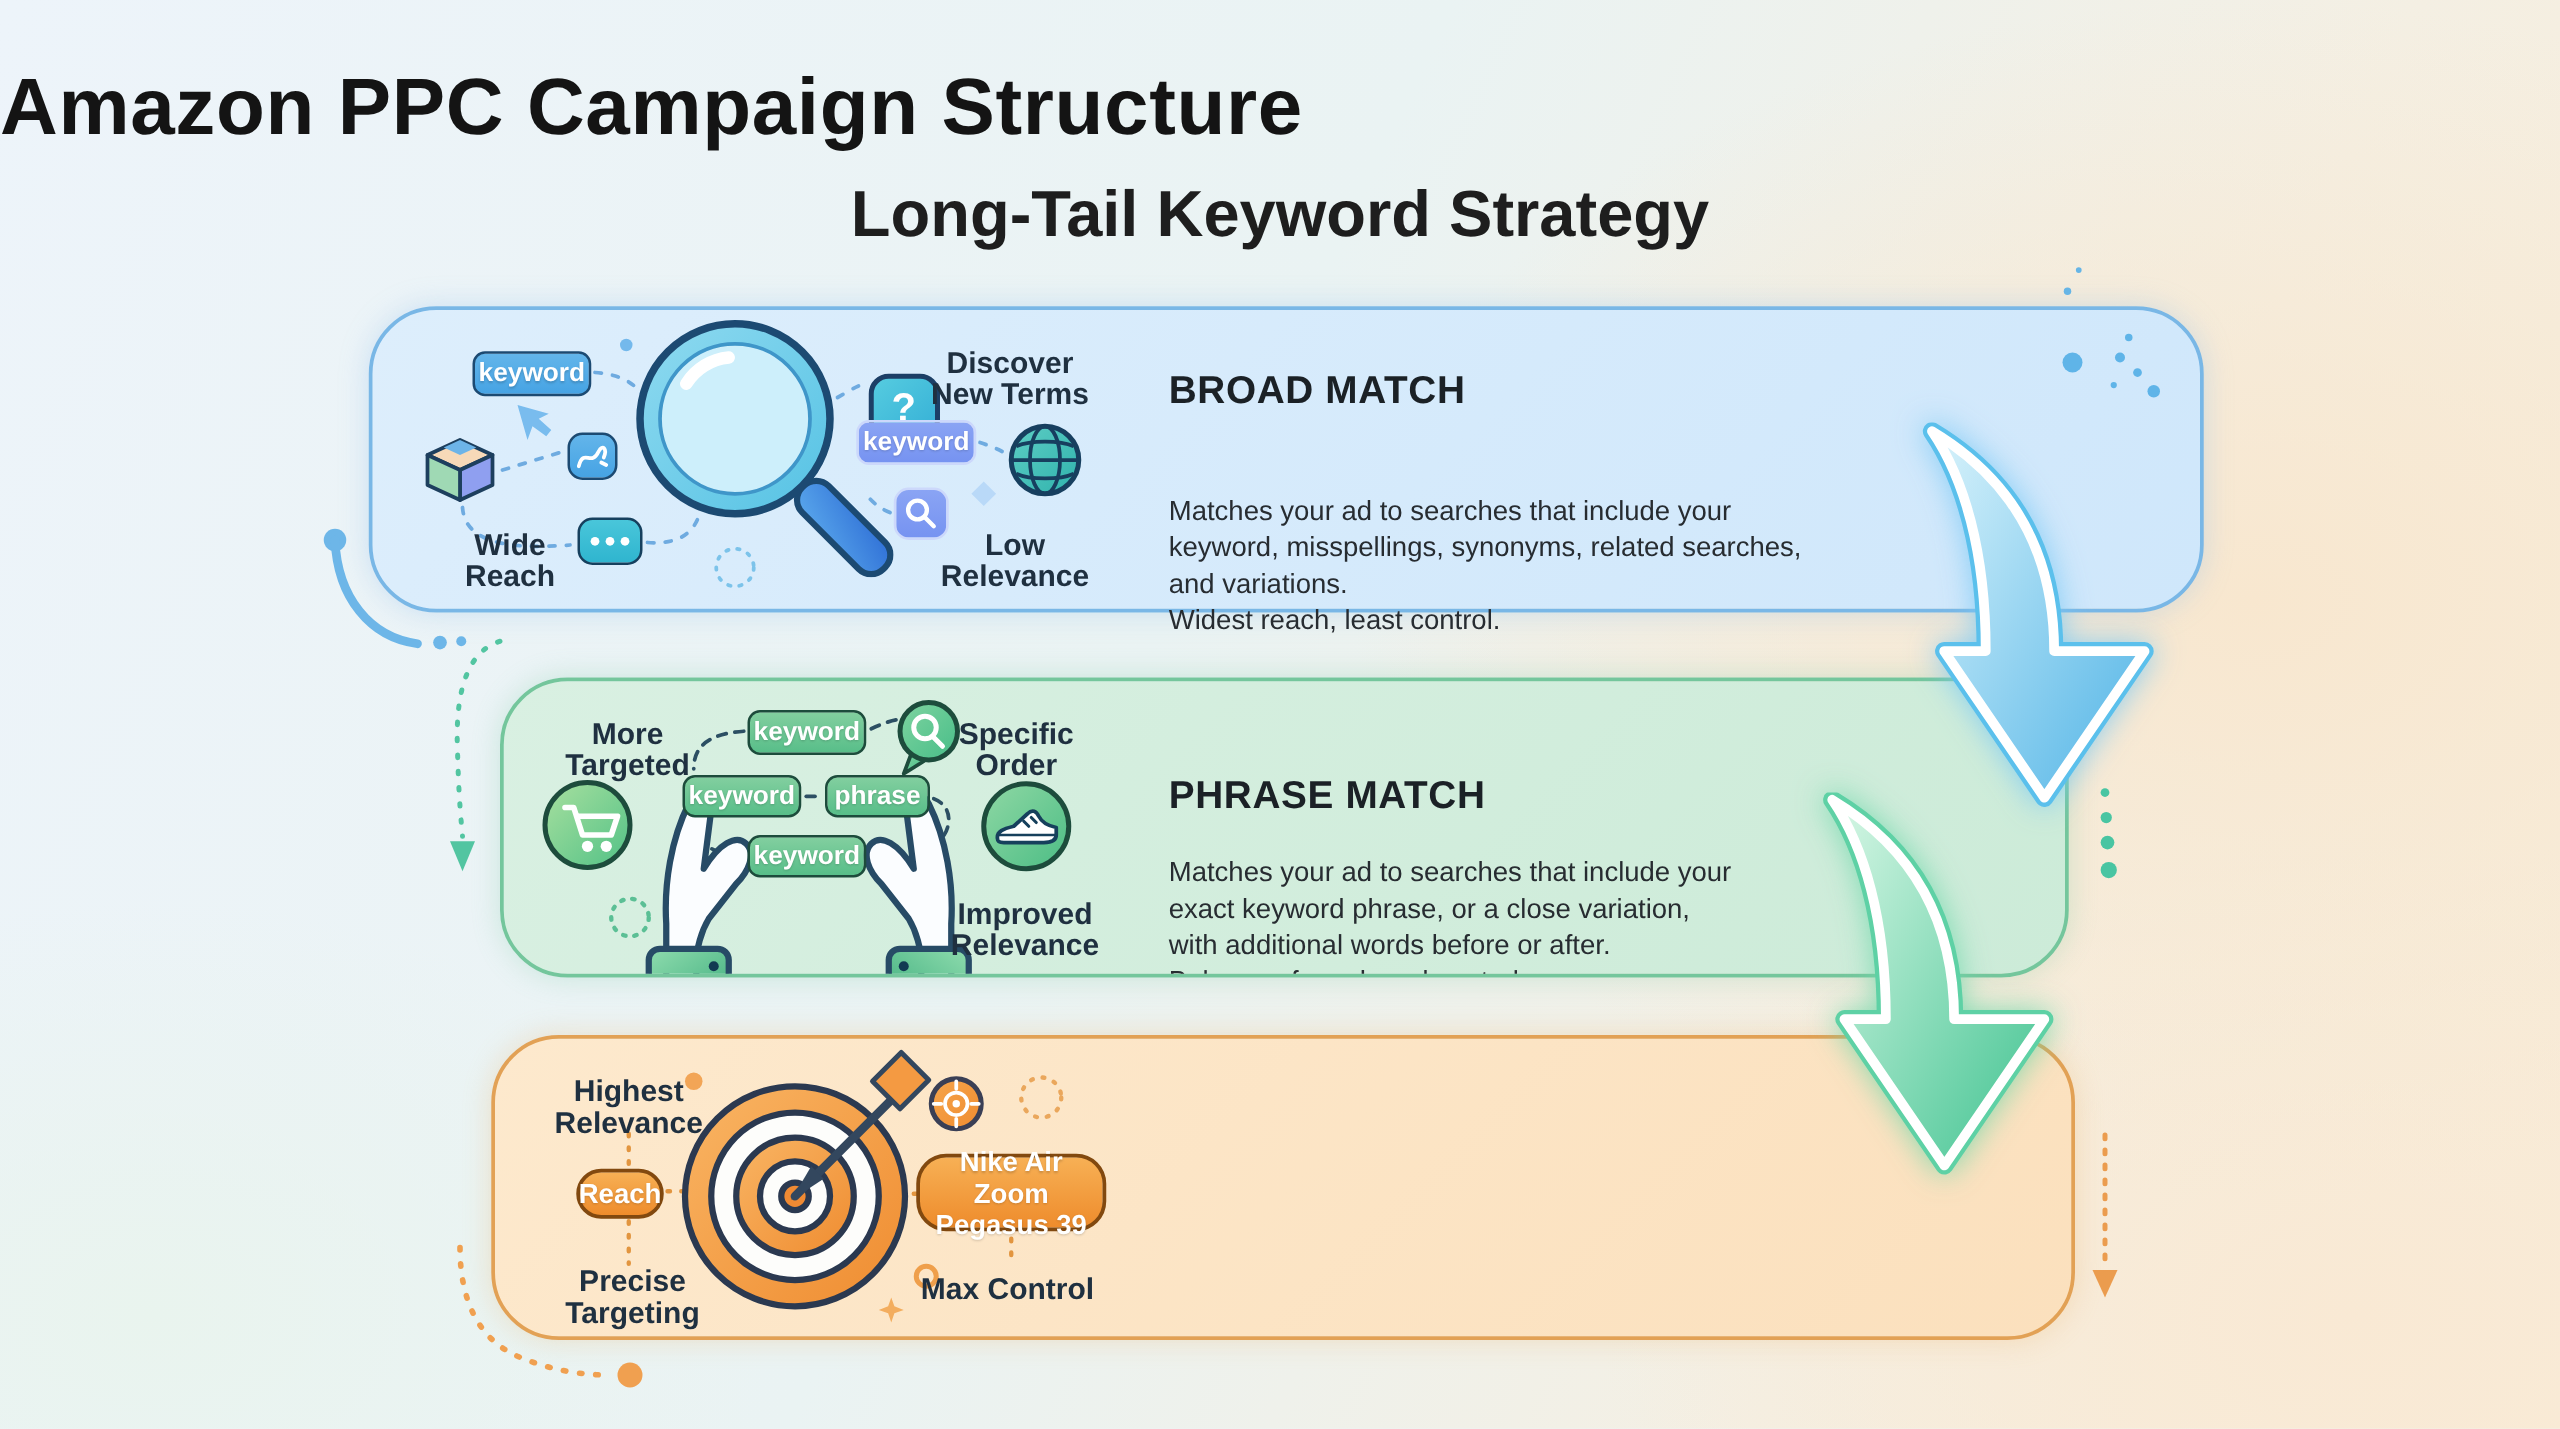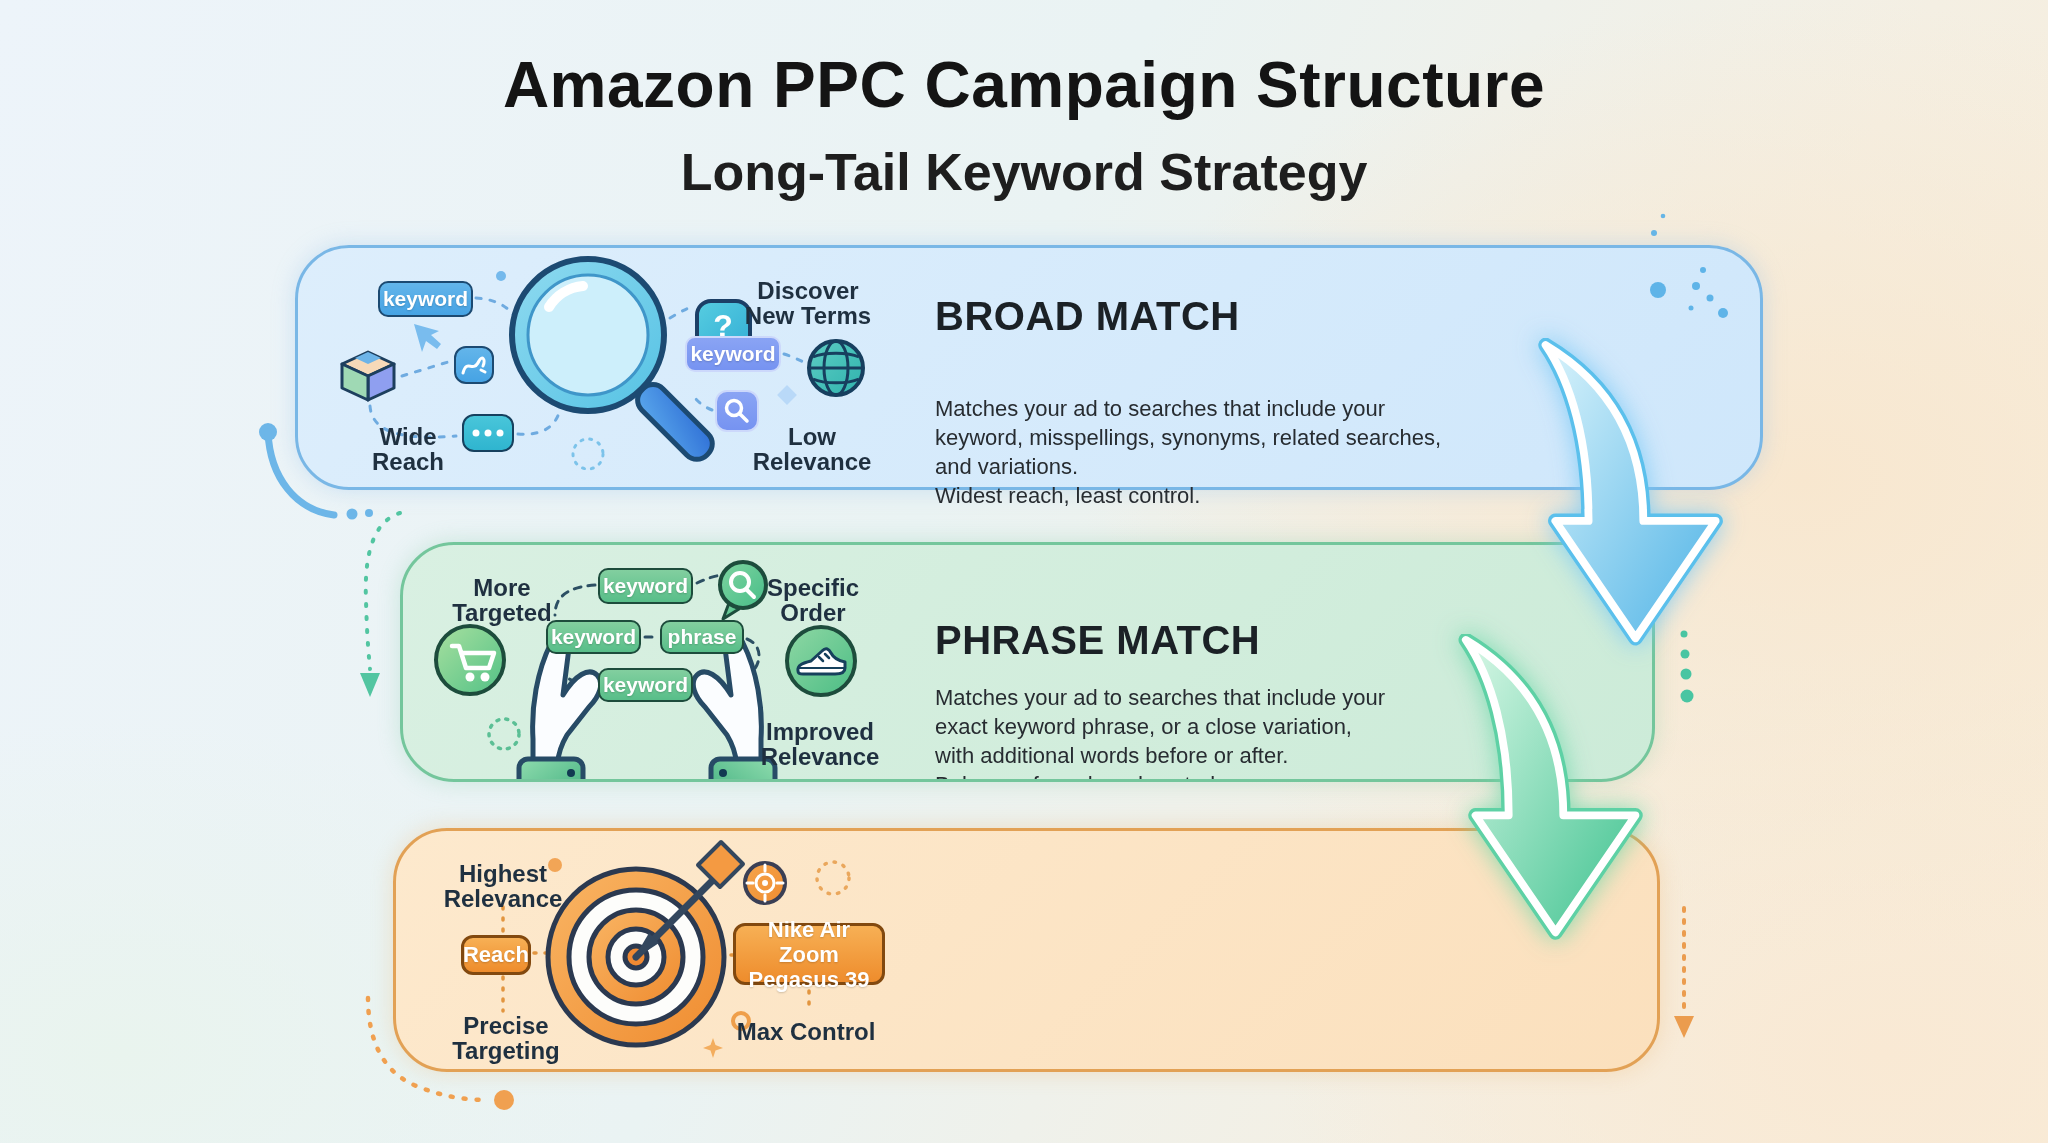--- a/index.html
+++ b/index.html
@@ -5,34 +5,34 @@
   html,body{margin:0;padding:0;}
   body{font-family:"Liberation Sans",sans-serif;background:#eef2f6;}
   #stage{position:relative;width:2048px;height:1143px;overflow:hidden;
     background:
       radial-gradient(1200px 800px at 88% 42%, #f8e7cf 0%, rgba(248,231,207,0) 60%),
       radial-gradient(1100px 700px at 92% 92%, #f9e9d4 0%, rgba(249,233,212,0) 55%),
       radial-gradient(900px 600px at 6% 92%, #e9f4ee 0%, rgba(233,244,238,0) 55%),
       linear-gradient(115deg,#edf4fa 0%,#eaf3f3 45%,#f4efe3 75%,#f8ecd8 100%);
   }
   .abs{position:absolute;}
-  .title{width:100%;text-align:center;top:48px;font-size:64px;font-weight:bold;color:#141414;letter-spacing:.5px;}
+  .title{width:100%;top:48px;font-size:64px;font-weight:bold;color:#141414;letter-spacing:.5px;}
   .subtitle{width:100%;text-align:center;top:142px;font-size:52px;font-weight:700;color:#1e1e1e;}
   .panel{position:absolute;border-radius:54px;box-sizing:border-box;}
   .panel-broad{left:295px;top:245px;width:1468px;height:245px;background:linear-gradient(135deg,#ddeefc,#cfe7fb);border:3px solid #79b7e6;box-shadow:0 0 22px rgba(140,190,235,.35);}
   .panel-phrase{left:400px;top:542px;width:1255px;height:240px;background:linear-gradient(135deg,#d9f0e2,#ccebd8);border:3px solid #74c69c;box-shadow:0 0 22px rgba(120,200,160,.3);overflow:hidden;}
   .panel-exact{left:393px;top:828px;width:1267px;height:244px;background:linear-gradient(135deg,#fde9cd,#fbe0bd);border:3px solid #e2a155;box-shadow:0 0 22px rgba(235,175,100,.3);}
-  .sec-head{position:absolute;font-size:40px;font-weight:bold;letter-spacing:.5px;color:#1b2126;}
+  .sec-head{position:absolute;font-size:31px;font-weight:bold;letter-spacing:.5px;color:#1b2126;}
   .sec-body{position:absolute;font-size:22px;line-height:29px;color:#272c31;margin-top:48px;}
   .lbl{position:absolute;font-weight:bold;font-size:24px;line-height:25px;text-align:center;color:#1f3040;}
   .chip{position:absolute;display:flex;align-items:center;justify-content:center;color:#fff;font-weight:bold;font-size:21px;border-radius:10px;box-sizing:border-box;text-shadow:0 1px 2px rgba(0,0,0,.18);}
   .chip-blue{background:linear-gradient(180deg,#63b5ea,#46a3e4);border:2.5px solid #1c4a72;}
   .chip-peri{background:linear-gradient(180deg,#8aa4f4,#7693f1);border:2.5px solid #ccd8fb;}
   .chip-green{background:linear-gradient(180deg,#82cf9f,#58be89);border:2.5px solid #1d4c3c;}
-  .chip-orange{background:linear-gradient(180deg,#f7b055,#ee8c2c);border:3px solid #82490f;border-radius:12px;}
+  .chip-orange{background:linear-gradient(180deg,#f7b055,#ee8c2c);border:3px solid #82490f;border-radius:24px;}
   .chip-orange .l2{line-height:25px;text-align:center;}
   svg{display:block;}
   .big-arrow{position:absolute;z-index:6;}
   .glow-blue{filter:drop-shadow(0 0 12px rgba(120,200,245,.85));}
   .glow-green{filter:drop-shadow(0 0 12px rgba(110,215,170,.85));}
   .deco{position:absolute;z-index:2;}
 </style>
 </head>
 <body>
 

